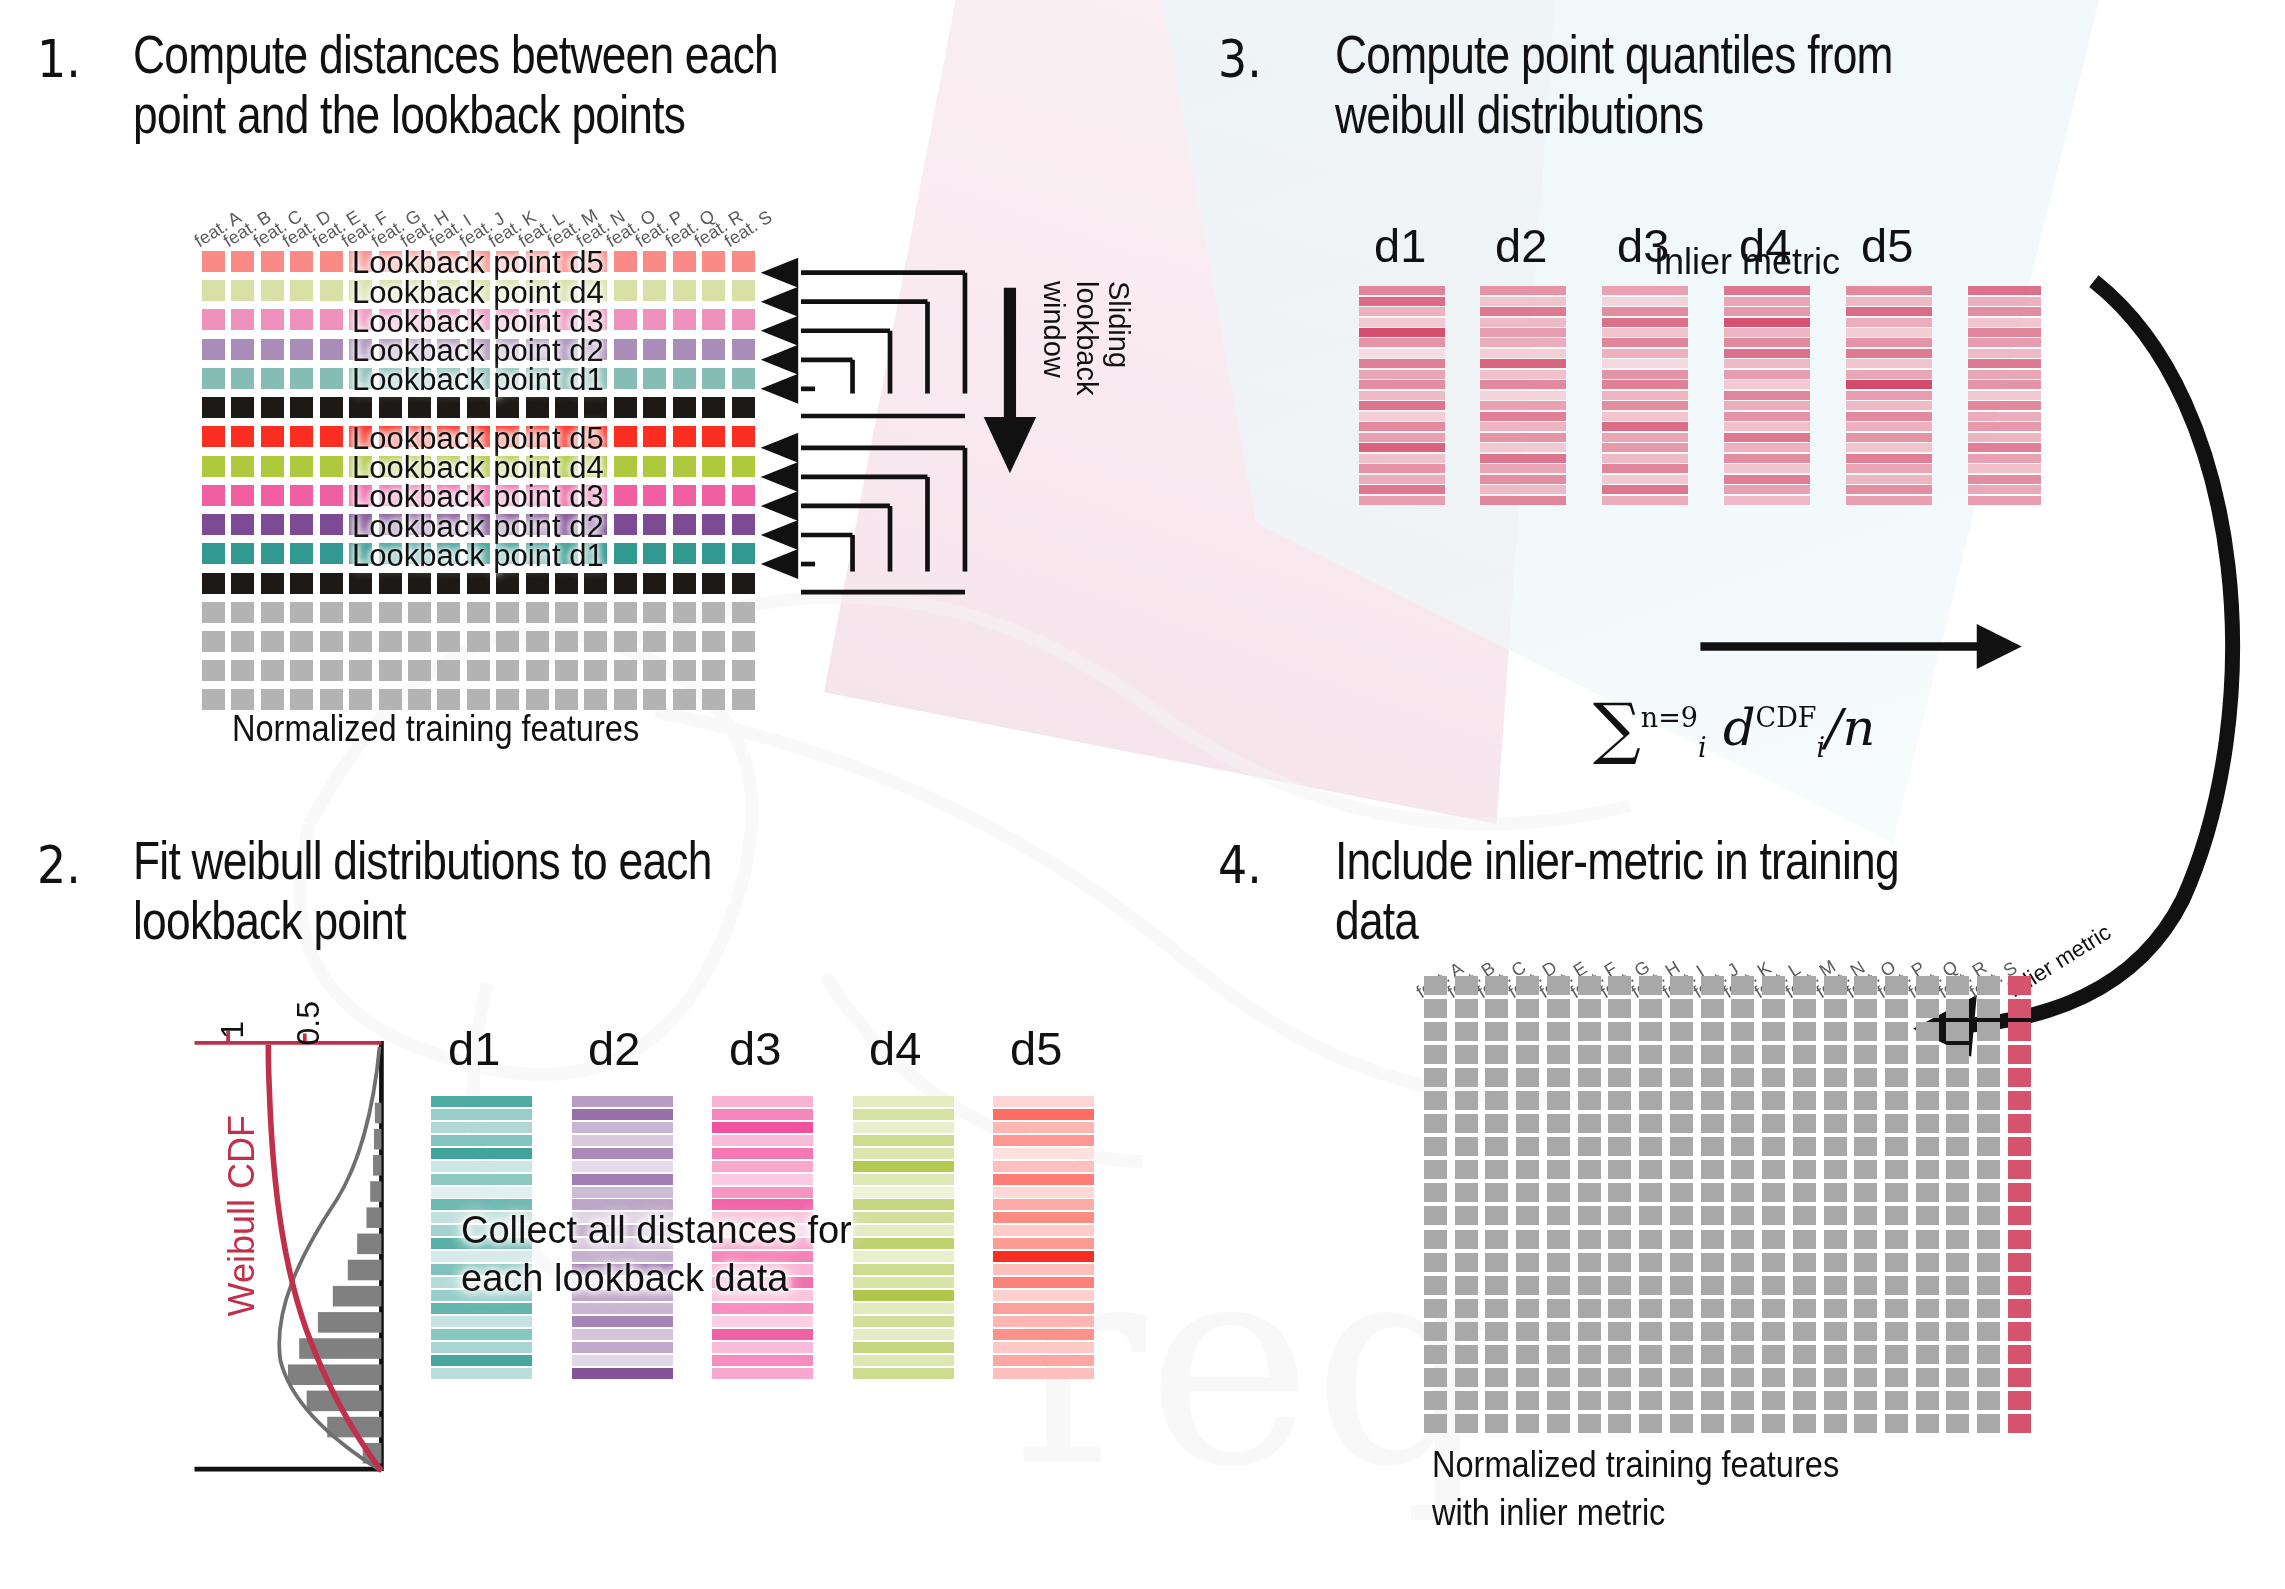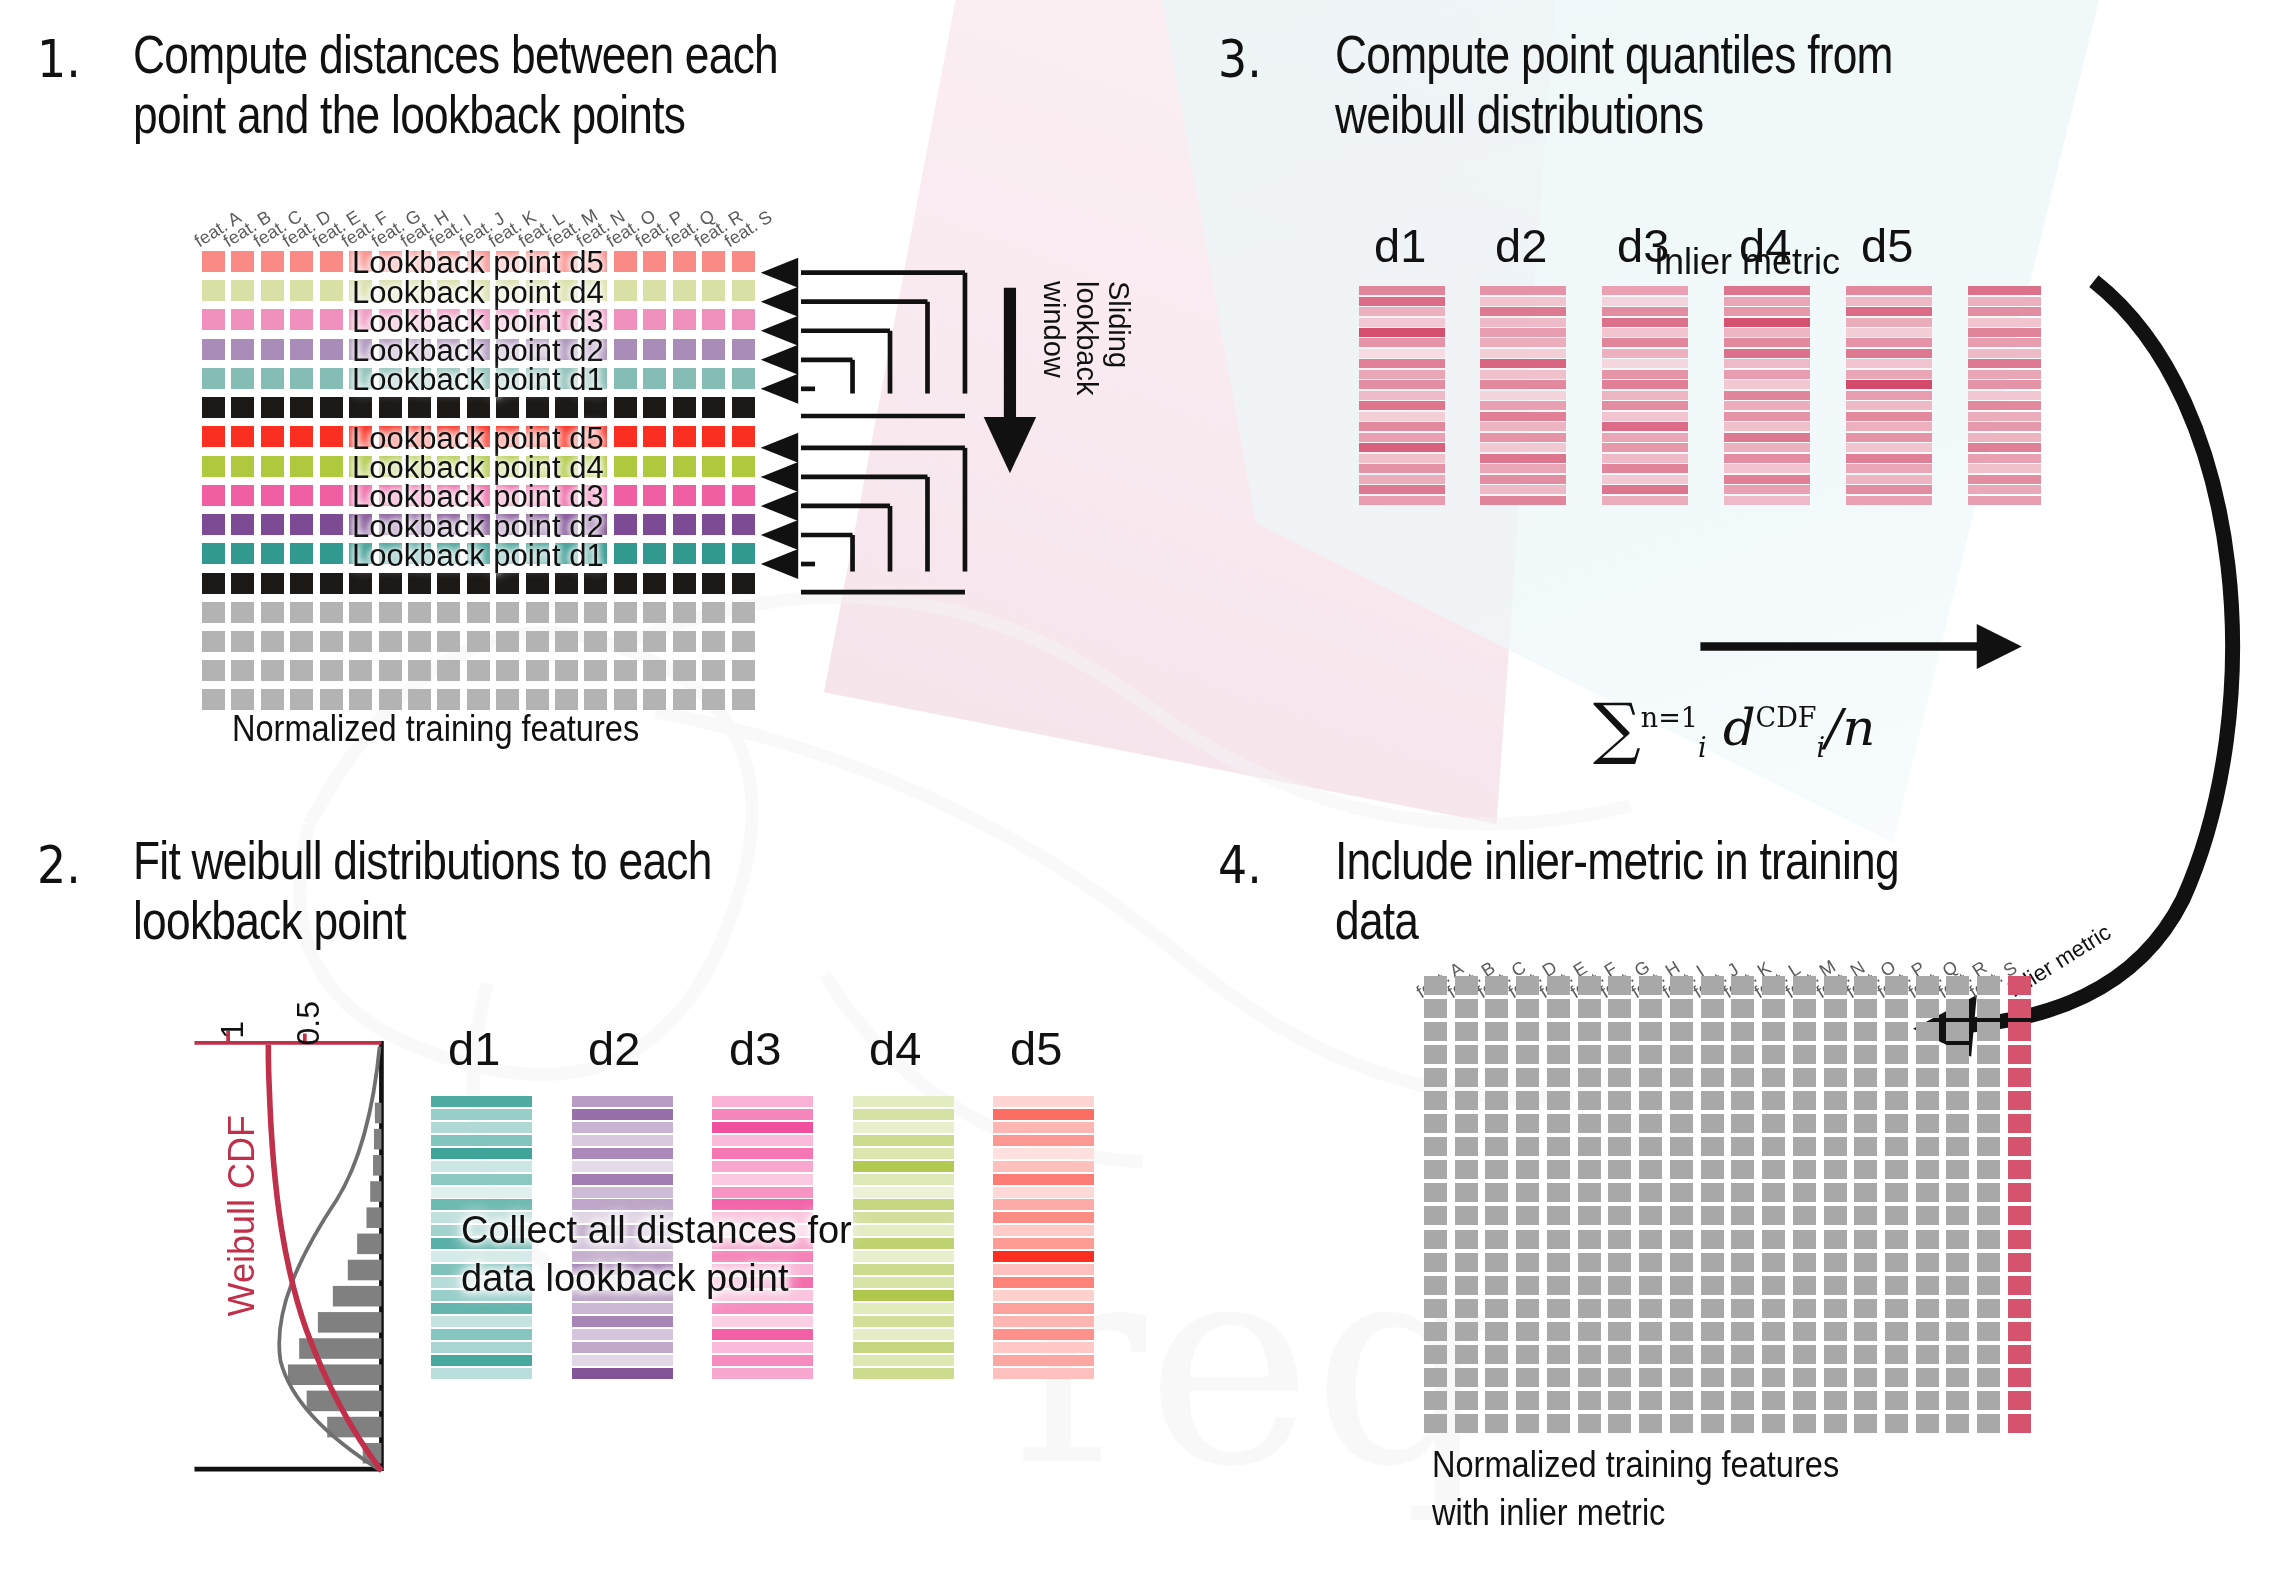--- a/index.html
+++ b/index.html
@@ -710,21 +710,21 @@
         <div class="bar" style="top: 194px; height: 11.4px; background: rgb(254, 209, 206);"></div>
         <div class="bar" style="top: 207px; height: 11.4px; background: rgb(253, 161, 156);"></div>
         <div class="bar" style="top: 220px; height: 11.4px; background: rgb(254, 182, 178);"></div>
         <div class="bar" style="top: 233px; height: 11.4px; background: rgb(253, 146, 140);"></div>
         <div class="bar" style="top: 246px; height: 11.4px; background: rgb(254, 201, 198);"></div>
         <div class="bar" style="top: 259px; height: 11.4px; background: rgb(253, 167, 162);"></div>
         <div class="bar" style="top: 272px; height: 11.4px; background: rgb(254, 192, 189);"></div>
       </div>
     </div>
   <div class="boxtext" style="left:461px;top:1207px;width:506px;">Collect all distances for
-data lookback point</div>
+each lookback data</div>
 
   <div class="step-num" style="left:1218px;top:30px;">3.</div>
   <div class="step-title" style="left:1335px;top:24px;width:1031px;">Compute point quantiles from
 weibull distributions</div>
 
   <div id="p3cols">
       <div class="dlab" style="left: 1374px; top: 218px;">d1</div>
       <div class="strip" style="left: 1359px; top: 286px; width: 86px; height: 220px;">
         <div class="bar" style="top: 0px; height: 9.2px; background: rgb(225, 133, 155);"></div>
         <div class="bar" style="top: 10.5px; height: 9.2px; background: rgb(219, 107, 134);"></div>
@@ -869,21 +869,21 @@
       </div>
     </div>
   <div class="inlier-head" style="left:1654px;top:241px;">Inlier metric</div>
 
   <svg class="overlay" viewBox="0 0 2439 1696" width="2285" height="1589">
     <line x1="1815" y1="690" x2="2128" y2="690" stroke="#111" stroke-width="9"></line>
     <polygon points="2158,690 2110,666 2110,714" fill="#111"></polygon>
   </svg>
 
   <div class="formula" style="left:1593px;top:689px;">
-    <span class="sum">∑</span><sup>n=1</sup><sub>i</sub>&nbsp;<span>d</span><sup>CDF</sup><sub>i</sub><span>/n</span>
+    <span class="sum">∑</span><sup>n=9</sup><sub>i</sub>&nbsp;<span>d</span><sup>CDF</sup><sub>i</sub><span>/n</span>
   </div>
 
   <svg class="overlay" viewBox="0 0 2439 1696" width="2285" height="1589">
     <path d="M2235 300 C 2400 430, 2420 760, 2330 960 C 2280 1060, 2180 1090, 2090 1095" stroke="#111" stroke-width="16" fill="none"></path>
     <polygon points="2042,1098 2110,1062 2104,1128" fill="#111"></polygon>
   </svg>
 
   <div class="step-num" style="left:1218px;top:836px;">4.</div>
   <div class="step-title" style="left:1335px;top:830px;width:1031px;">Include inlier-metric in training
 data</div>

